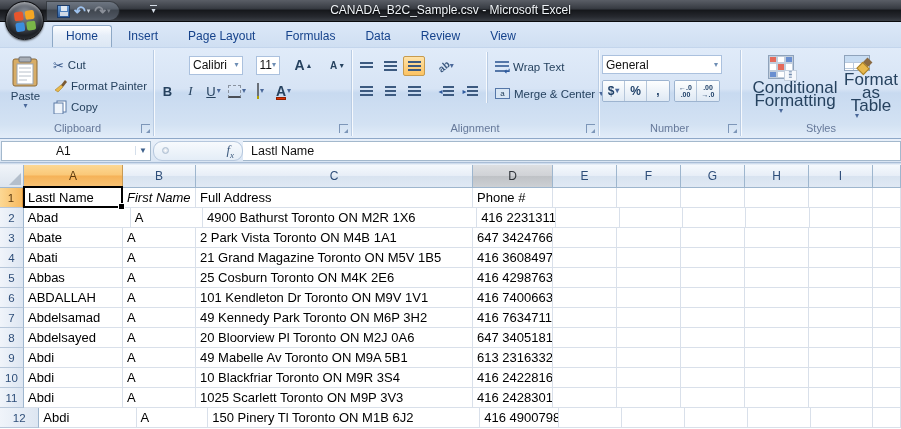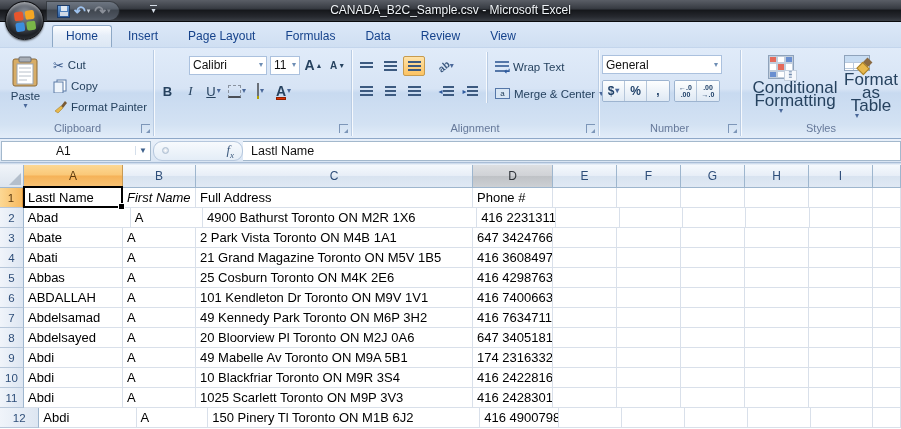--- a/index.html
+++ b/index.html
@@ -83,21 +83,21 @@
   
   .g-clipboard .g-body{ display:flex; gap:4px; }
   .paste-btn{ width:44px; height:66px; display:flex; flex-direction:column; align-items:center;
     justify-content:flex-start; padding-top:4px; border-radius:3px; }
   .paste-btn .lbl{ margin-top:3px; }
   .small-col{ display:flex; flex-direction:column; gap:3px; padding-top:4px; }
   .sbtn{ display:flex; align-items:center; gap:4px; height:18px; padding:0 3px; border-radius:2px; }
   .icon-cut{ font-size:13px; color:#3a5a8c; line-height:13px; }
 
   
-  .g-font .row1{ display:flex; gap:3px; margin:3px 0 6px; align-items:center;padding-left:32px; }
+  .g-font .row1{ display:flex; gap:13px; margin:3px 0 6px; align-items:center;padding-left:32px; }
   .g-font .row2{ display:flex; gap:2px; align-items:center; }
   .combo{ height:19px; background:#fff; border:1px solid #abc1de; display:flex;
     align-items:center; justify-content:space-between; padding:0 3px; font-size:12px; color:#111; }
   .combo .caret{ color:#6d8db4; }
   .font-name{ width:103px; } .font-size{ width:38px; }
   .sq{ min-width:21px; height:20px; display:flex; align-items:center; justify-content:center;
     font-size:12px; color:#26425f; border-radius:2px; padding:0 2px; gap:1px; }
   .sq b{ font-size:13px; } .sq i{ font-family:"Liberation Serif",serif; font-size:13px; }
   .sq u{ font-size:13px; }
   .fontAbig{ font-size:14px; font-weight:bold; color:#26425f; }
@@ -271,31 +271,31 @@
         <span class="lbl">Paste</span>
         <span class="caret">▾</span>
       </div>
       <div class="small-col">
         <div class="sbtn">
           <span class="icon-cut">✂</span>
           <span class="lbl">Cut</span>
         </div>
         <div class="sbtn">
           <svg width="14" height="14">
+            <path d="M8 6 L12 1 L14 3 L10 8 Z" fill="#7a5a33"></path>
+            <path d="M2 11 L8 6 L10 8 L5 13 Z" fill="#e8b84c" stroke="#a8812a" stroke-width="0.6"></path>
+          </svg>
+          <span class="lbl">Format Painter</span>
+        </div>
+        <div class="sbtn">
+          <svg width="14" height="14">
             <rect x="4" y="1" width="9" height="11" fill="#fff" stroke="#5b7aa6"></rect>
             <rect x="1" y="3" width="9" height="11" fill="#eef4fb" stroke="#5b7aa6"></rect>
           </svg>
           <span class="lbl">Copy</span>
-        </div>
-        <div class="sbtn">
-          <svg width="14" height="14">
-            <path d="M8 6 L12 1 L14 3 L10 8 Z" fill="#7a5a33"></path>
-            <path d="M2 11 L8 6 L10 8 L5 13 Z" fill="#e8b84c" stroke="#a8812a" stroke-width="0.6"></path>
-          </svg>
-          <span class="lbl">Format Painter</span>
         </div>
       </div>
     </div>
     <div class="g-label">Clipboard</div>
     <div class="launcher"></div>
   </div>
 
   <div class="group g-font" style="width:198px;">
     <div class="row1">
       <div class="combo font-name">
@@ -592,21 +592,21 @@
         <div class="cell" style="width: 64px;"></div>
         <div class="cell" style="width: 64px;"></div>
         <div class="cell" style="width: 64px;"></div>
         <div class="cell" style="width: 28px;"></div>
       </div>
       <div class="grid-row">
         <div class="row-h" style="width: 24px;">9</div>
         <div class="cell" style="width: 99px;">Abdi</div>
         <div class="cell" style="width: 73px;">A</div>
         <div class="cell" style="width: 277px;">49 Mabelle Av Toronto ON M9A 5B1</div>
-        <div class="cell" style="width: 80px;">174 2316332</div>
+        <div class="cell" style="width: 80px;">613 2316332</div>
         <div class="cell" style="width: 64px;"></div>
         <div class="cell" style="width: 64px;"></div>
         <div class="cell" style="width: 64px;"></div>
         <div class="cell" style="width: 64px;"></div>
         <div class="cell" style="width: 64px;"></div>
         <div class="cell" style="width: 28px;"></div>
       </div>
       <div class="grid-row">
         <div class="row-h" style="width: 24px;">10</div>
         <div class="cell" style="width: 99px;">Abdi</div>

